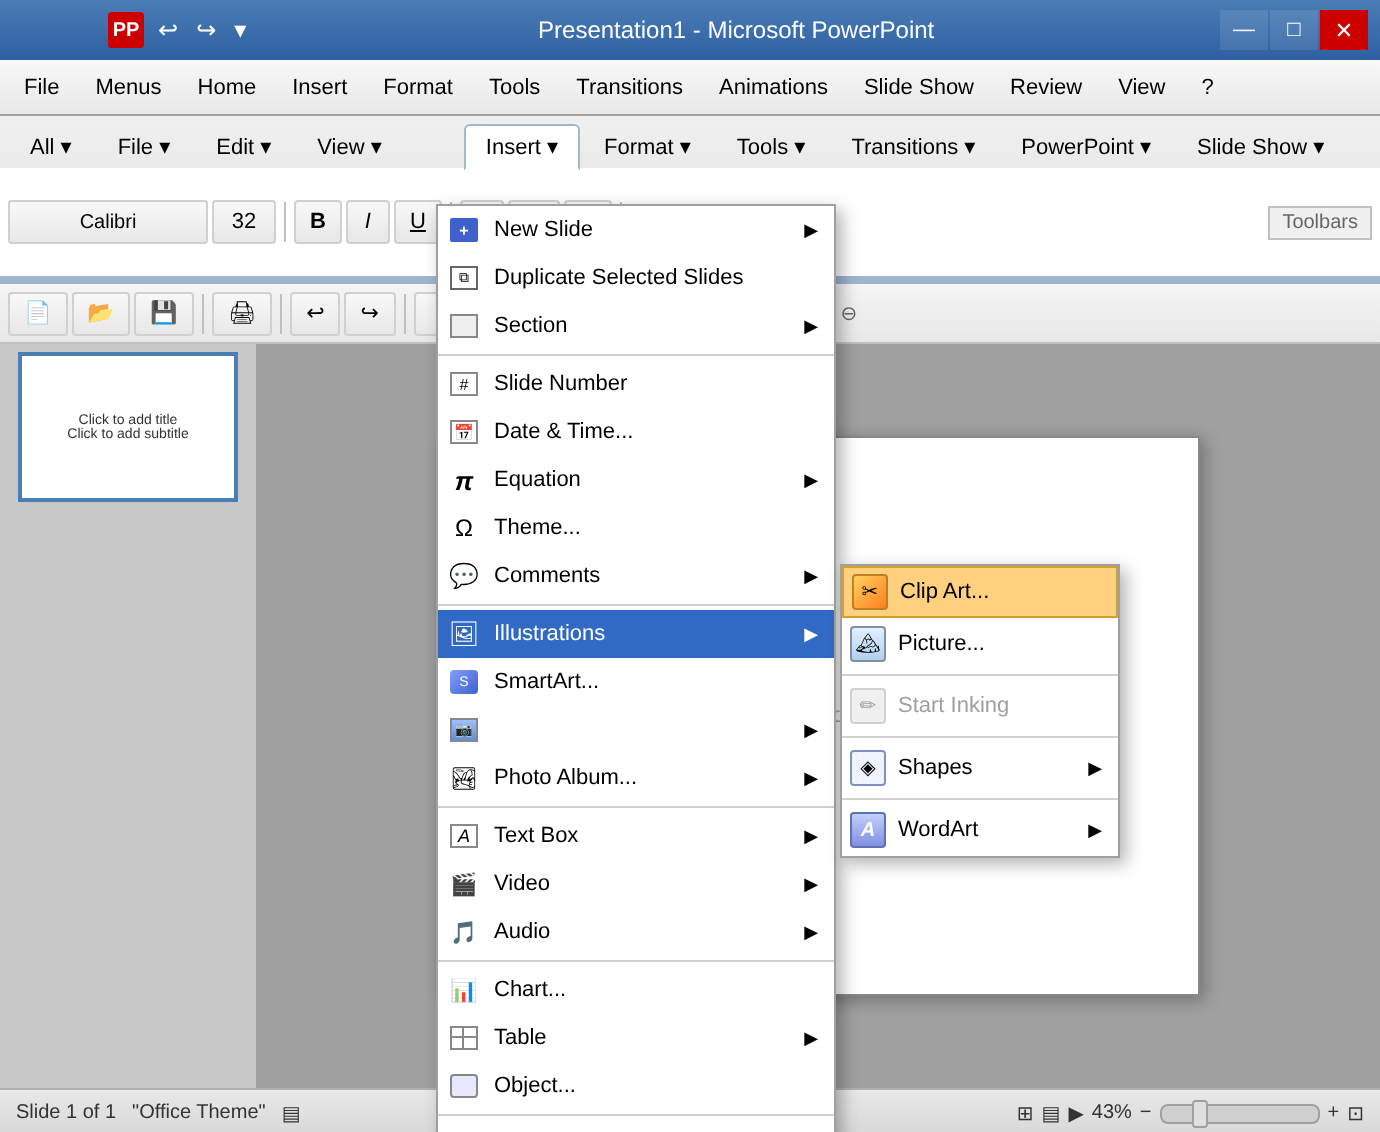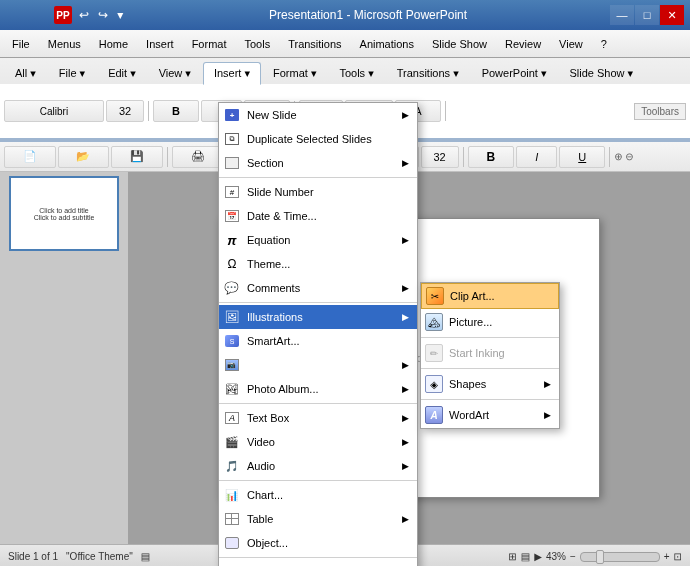--- a/index.html
+++ b/index.html
@@ -115,36 +115,37 @@
       border-radius: 3px 3px 0 0;
       background: transparent;
       white-space: nowrap;
     }
     .ribbon-tab.active {
       background: white;
       border-color: #a0b8d0;
       border-bottom: 1px solid white;
       margin-bottom: -1px;
       z-index: 1;
+      margin-left: 29px;
     }
 
     
     .format-toolbar {
       height: 30px;
       background: linear-gradient(180deg, #f5f5f5, #e8e8e8);
       border-bottom: 1px solid #c0c0c0;
       display: flex;
       align-items: center;
       padding: 0 4px;
       gap: 2px;
     }
     .fmt-btn {
       height: 22px;
       min-width: 22px;
-      padding: 1px 18px;
+      padding: 1px 7px;
       background: linear-gradient(180deg, #f8f8f8, #e8e8e8);
       border: 1px solid #d0d0d0;
       border-radius: 2px;
       cursor: pointer;
       font-size: 11px;
       display: flex;
       align-items: center;
       justify-content: center;
     }
     .fmt-separator {

